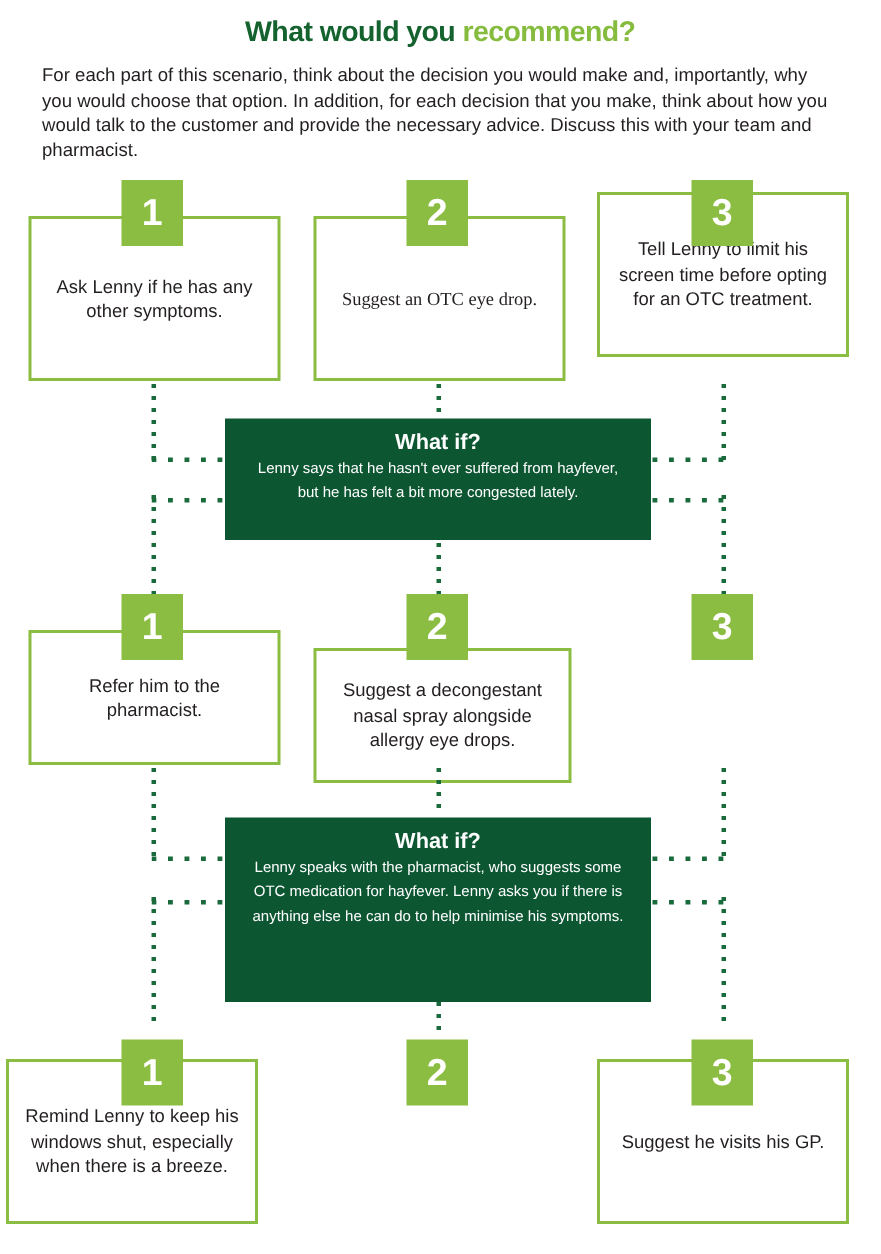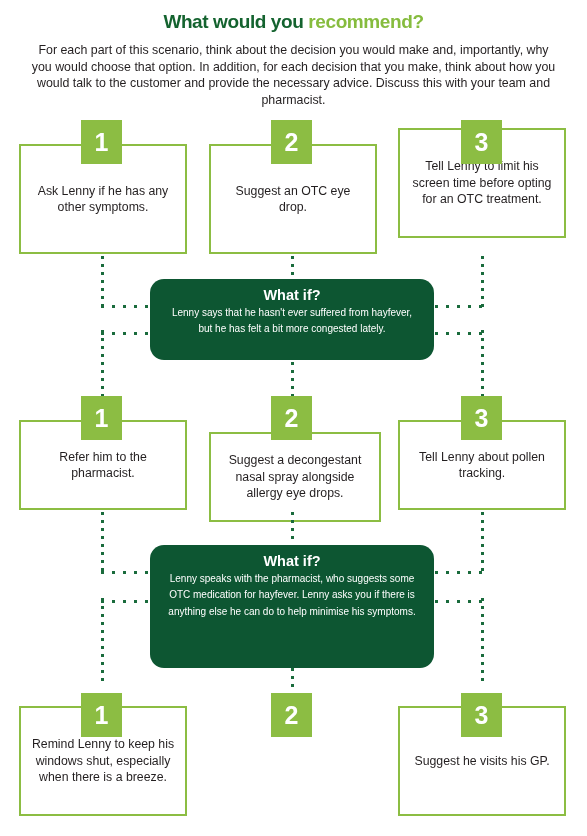--- a/index.html
+++ b/index.html
@@ -34,21 +34,20 @@
     line-height: 32px;
   }
   .title-dark { color: #14632f; }
   .title-light { color: #86bc3e; }
 
   .intro {
     position: absolute;
     left: 28px;
     top: 42px;
     width: 531px;
-    text-align: center;
     font-size: 12.4px;
     line-height: 16.6px;
     color: #231f20;
   }
 
   
   .card {
     position: absolute;
     box-sizing: border-box;
     border: 2px solid #8cbd43;
@@ -80,21 +79,20 @@
 
   
   .whatif {
     position: absolute;
     box-sizing: border-box;
     background: #0d5632;
     color: #ffffff;
     text-align: center;
     padding: 7px 14px;
     z-index: 6;
-    border-radius: 14px;
   }
   .whatif-title {
     font-size: 14.5px;
     font-weight: bold;
     line-height: 18px;
     margin-bottom: 1px;
   }
   .whatif-body {
     font-size: 10px;
     line-height: 16.4px;
@@ -159,21 +157,21 @@
   <div class="conn-v" style="left:291px; top:668px; height:20px;"></div>
 
   <div class="conn-v" style="left:481px; top:598px; height:85px;"></div>
   <div class="conn-h" style="left:424px; top:600px; width:60px;"></div>
 
   <div class="card" style="left:19px; top:144px; width:168px; height:110px;">
     <div class="card-text">Ask Lenny if he has any other symptoms.</div>
   </div>
   <div class="badge" style="left:81px; top:120px;">1</div>
 
-  <div class="card" style="left:209px; top:144px; width:168px; height:110px;">
+  <div class="card" style="left:209px; top:144px; width:168px; height:110px;font-family:Liberation Serif, serif;">
     <div class="card-text">Suggest an OTC eye drop.</div>
   </div>
   <div class="badge" style="left:271px; top:120px;">2</div>
 
   <div class="card" style="left:398px; top:128px; width:168px; height:110px;">
     <div class="card-text">Tell Lenny to limit his screen time before opting for an OTC treatment.</div>
   </div>
   <div class="badge" style="left:461px; top:120px;">3</div>
 
   <div class="whatif" style="left:150px; top:279px; width:284px; height:81px;">
@@ -184,31 +182,28 @@
   <div class="card" style="left:19px; top:420px; width:168px; height:90px;">
     <div class="card-text">Refer him to the pharmacist.</div>
   </div>
   <div class="badge" style="left:81px; top:396px;">1</div>
 
   <div class="card" style="left:209px; top:432px; width:172px; height:90px;">
     <div class="card-text">Suggest a decongestant nasal spray alongside allergy eye drops.</div>
   </div>
   <div class="badge" style="left:271px; top:396px;">2</div>
 
-  <div class="card" style="left:398px; top:420px; width:168px; height:90px;">
-    <div class="card-text">Tell Lenny about pollen tracking.</div>
-  </div>
   <div class="badge" style="left:461px; top:396px;">3</div>
 
   <div class="whatif" style="left:150px; top:545px; width:284px; height:123px;">
     <div class="whatif-title">What if?</div>
     <div class="whatif-body">Lenny speaks with the pharmacist, who suggests some OTC medication for hayfever. Lenny asks you if there is anything else he can do to help minimise his symptoms.</div>
   </div>
 
-  <div class="card" style="left:19px; top:706px; width:168px; height:110px;">
+  <div class="card" style="left:4px; top:706px; width:168px; height:110px;">
     <div class="card-text">Remind Lenny to keep his windows shut, especially when there is a breeze.</div>
   </div>
   <div class="badge" style="left:81px; top:693px;">1</div>
 
   <div class="badge" style="left:271px; top:693px;">2</div>
 
   <div class="card" style="left:398px; top:706px; width:168px; height:110px;">
     <div class="card-text">Suggest he visits his GP.</div>
   </div>
   <div class="badge" style="left:461px; top:693px;">3</div>

